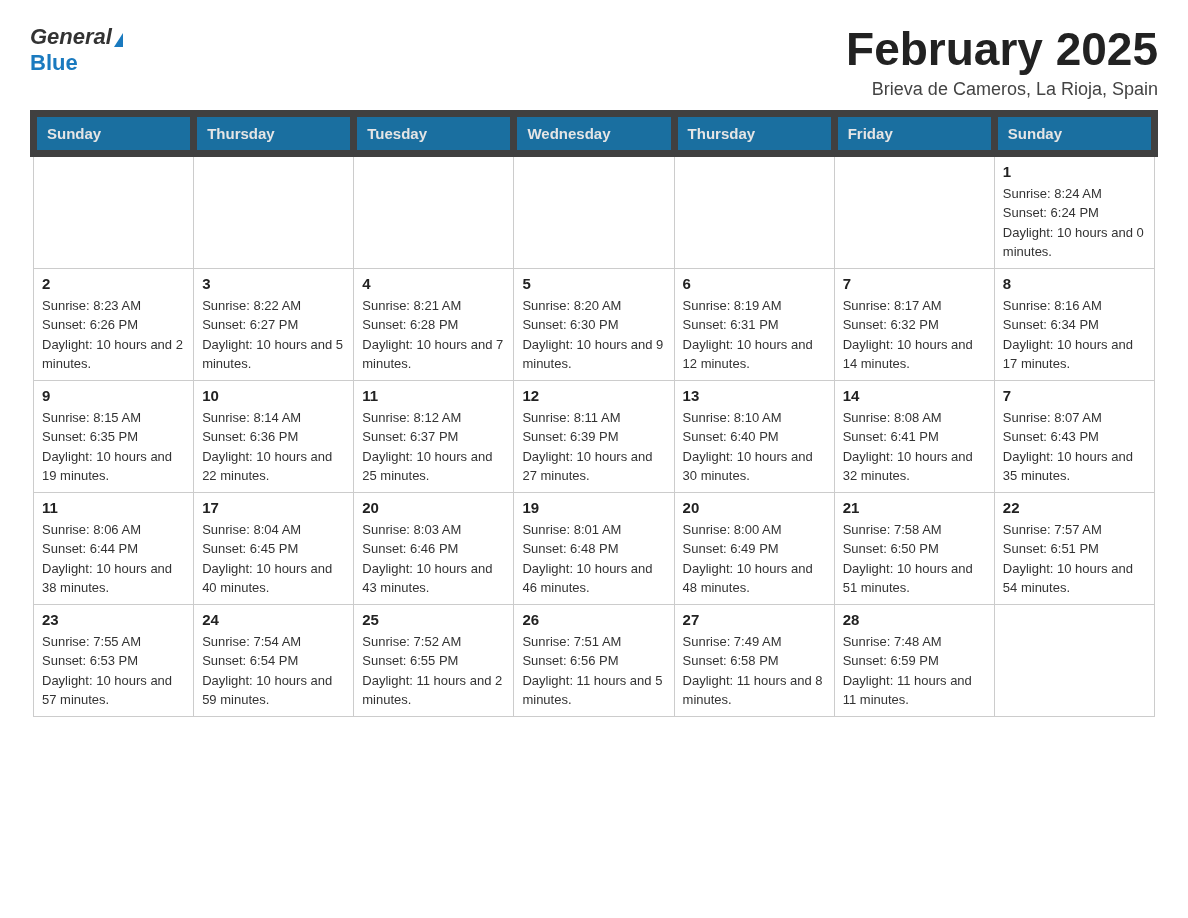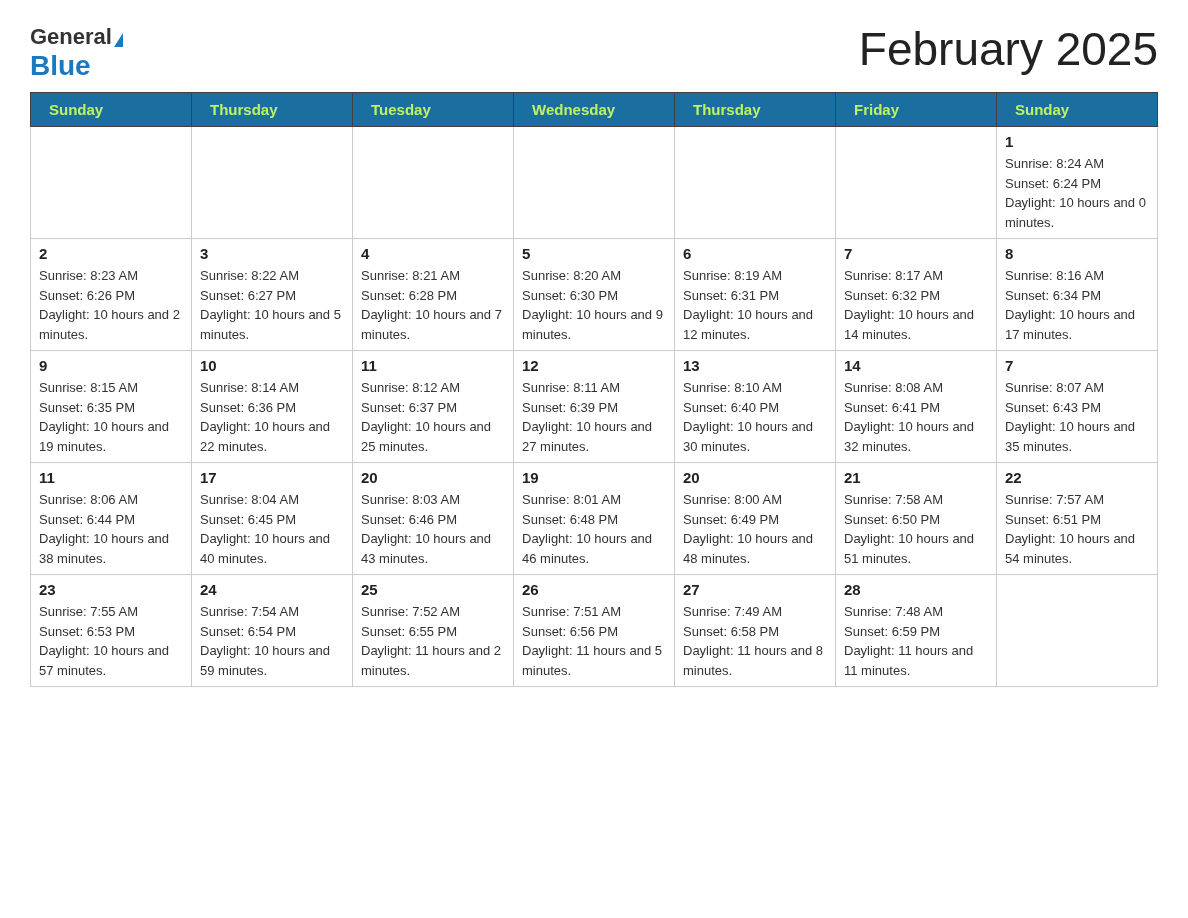--- a/index.html
+++ b/index.html
@@ -18,62 +18,63 @@
     }
     .logo {
       display: flex;
       flex-direction: column;
       align-items: flex-start;
     }
     .logo-general {
       font-size: 22px;
       font-weight: bold;
       color: #333;
+      font-style: italic;
     }
     .logo-blue {
-      font-size: 28px;
+      font-size: 22px;
       font-weight: bold;
       color: #1a7abf;
     }
     .logo-icon {
       display: inline-block;
       width: 0;
       height: 0;
       border-left: 9px solid transparent;
       border-bottom: 14px solid #1a7abf;
       margin-left: 2px;
       vertical-align: middle;
     }
     .header-right {
       text-align: right;
     }
     .month-title {
       font-size: 46px;
-      font-weight: normal;
+      font-weight: bold;
       color: #222;
       line-height: 1.1;
     }
     .location {
       font-size: 18px;
       color: #444;
       margin-top: 4px;
     }
     .calendar {
       width: 100%;
       border-collapse: collapse;
       margin-top: 8px;
     }
     .calendar thead th {
       background-color: #1a6fa0;
-      color: #bef264;
+      color: #e5e5e5;
       font-size: 15px;
       font-weight: bold;
-      padding: 8px 18px;
+      padding: 8px 10px;
       text-align: left;
-      border: 1px solid #404040;
+      border: 7px solid #404040;
     }
     .calendar tbody td {
       border: 1px solid #ccc;
       vertical-align: top;
       padding: 6px 8px;
       width: 14.28%;
       height: 110px;
       font-size: 12px;
       color: #333;
     }
@@ -108,20 +109,21 @@
 
 <div class="header">
   <div class="logo">
     <div>
       <span class="logo-general">General</span><span class="logo-icon"></span>
     </div>
     <span class="logo-blue">Blue</span>
   </div>
   <div class="header-right">
     <div class="month-title">February 2025</div>
+    <div class="location">Brieva de Cameros, La Rioja, Spain</div>
   </div>
 </div>
 
 <table class="calendar">
   <thead>
     <tr>
       <th>Sunday</th>
       <th>Thursday</th>
       <th>Tuesday</th>
       <th>Wednesday</th>

